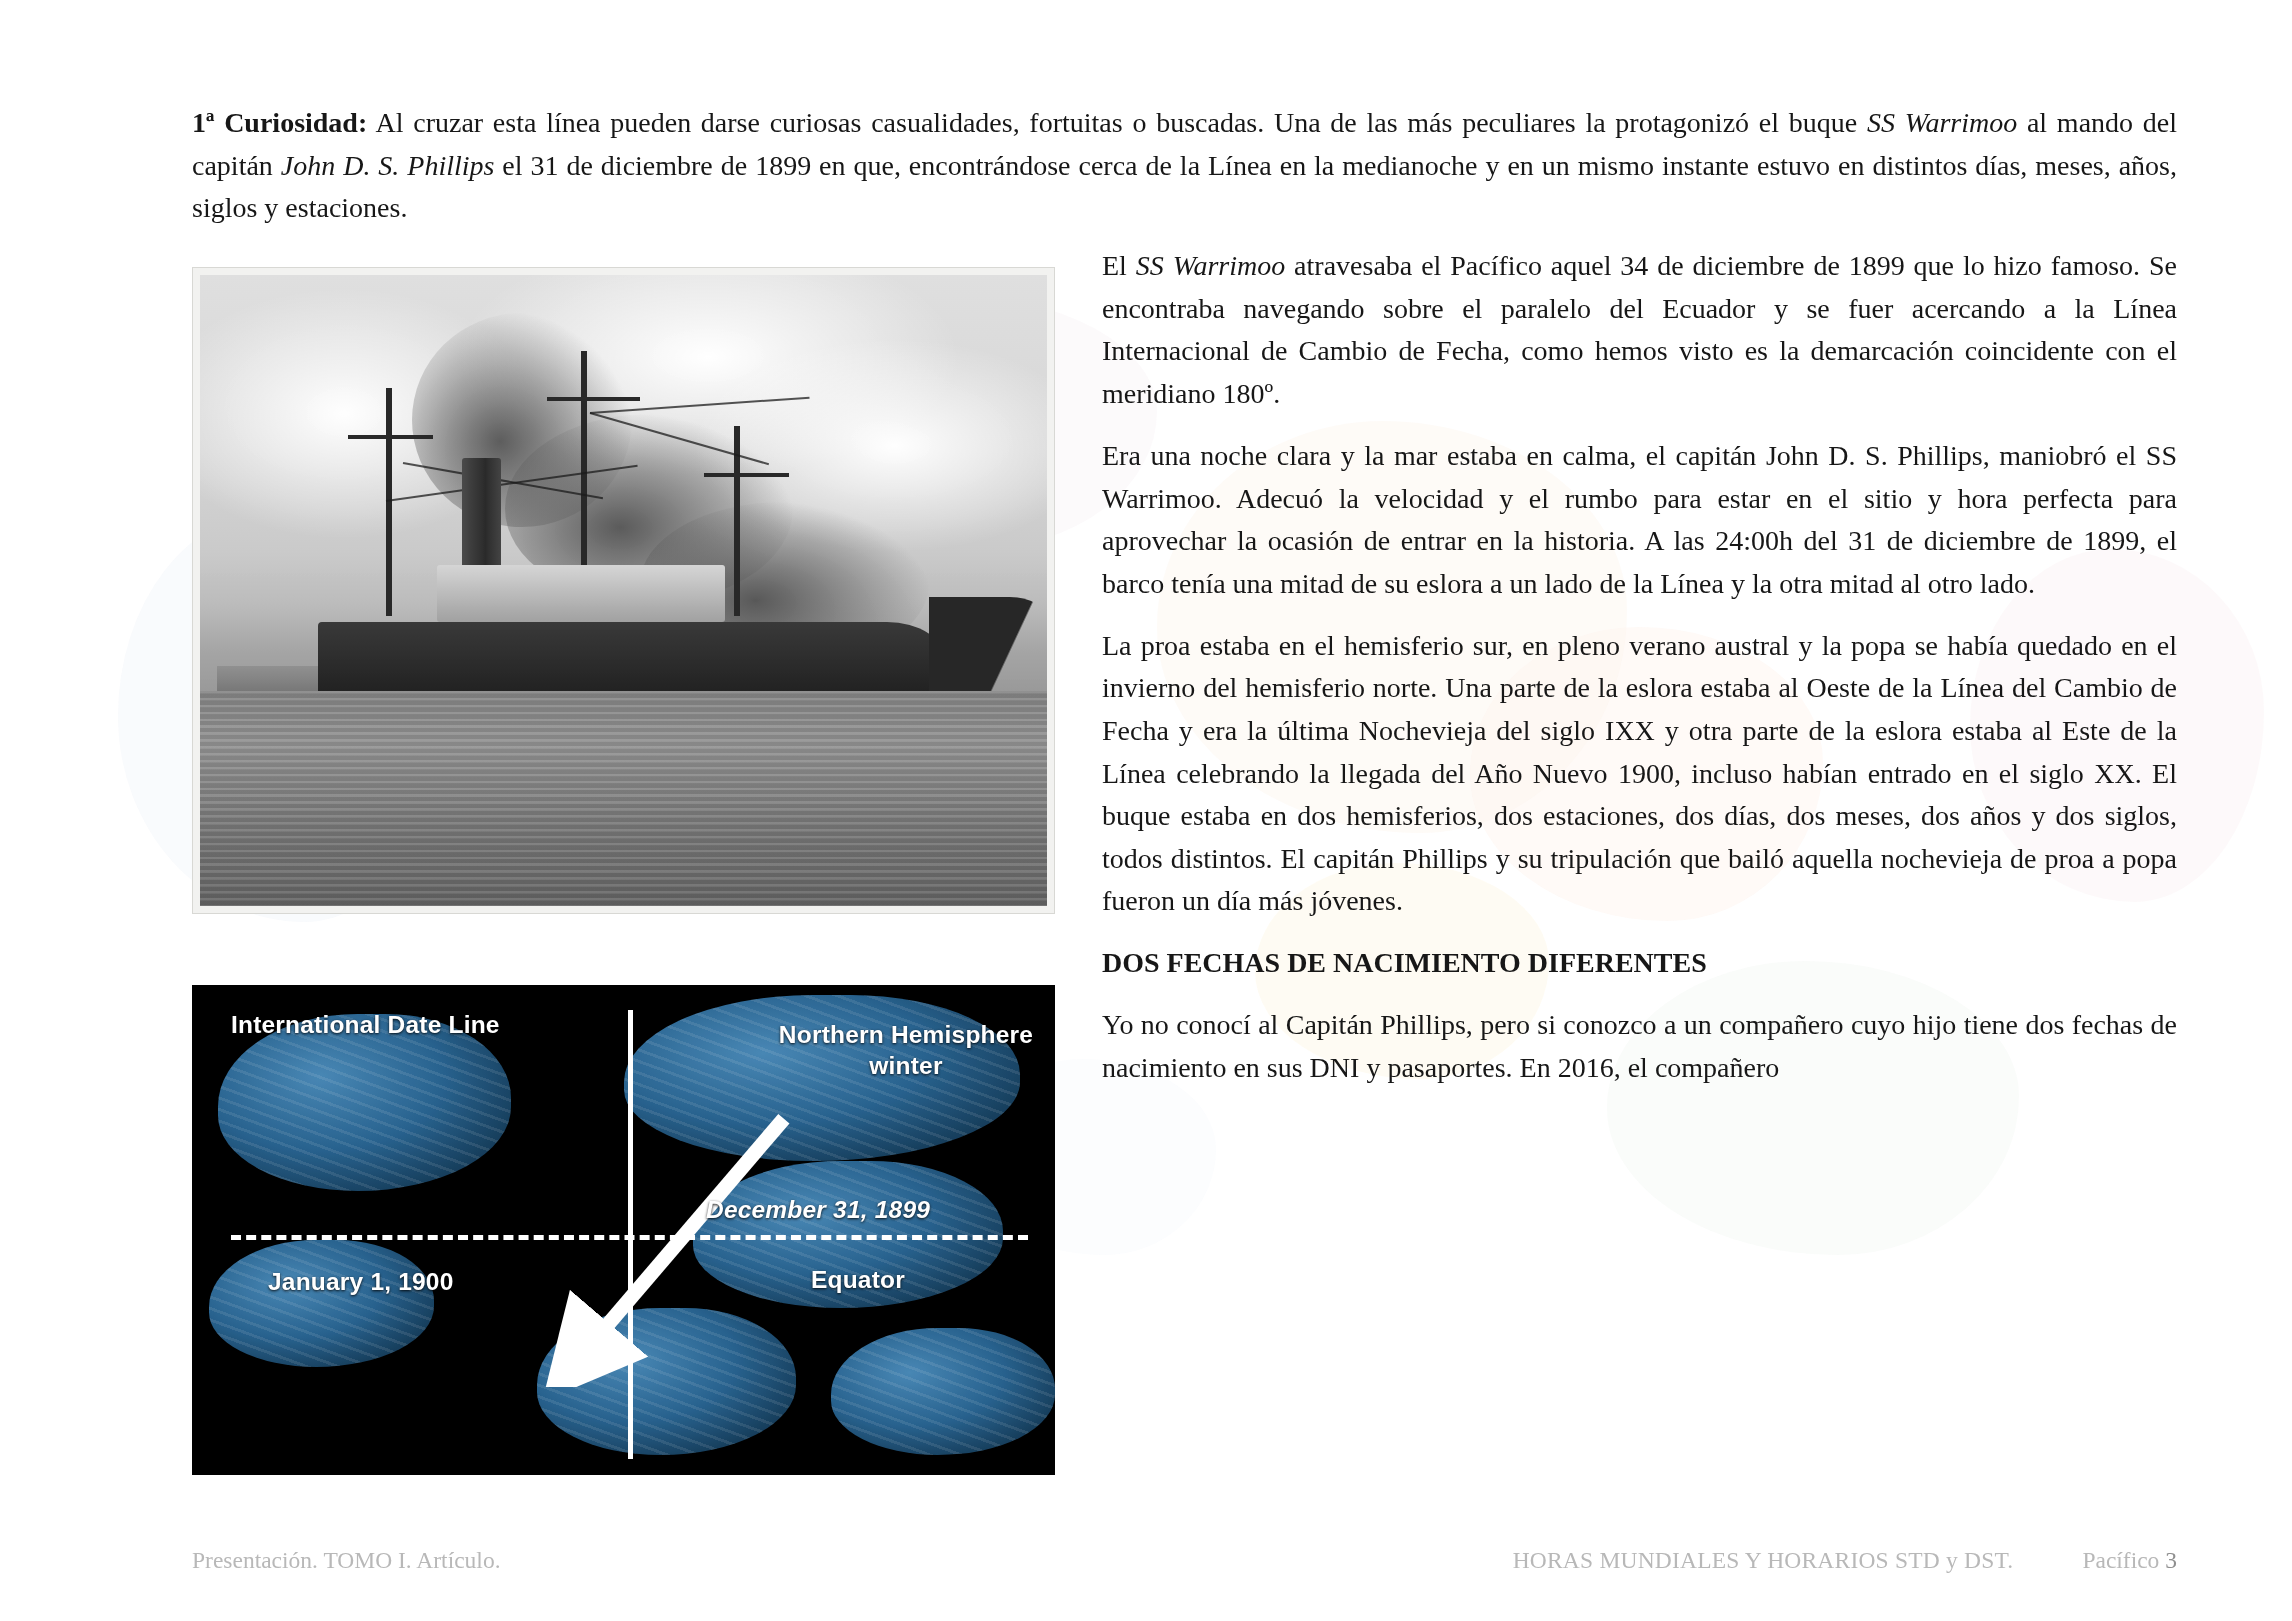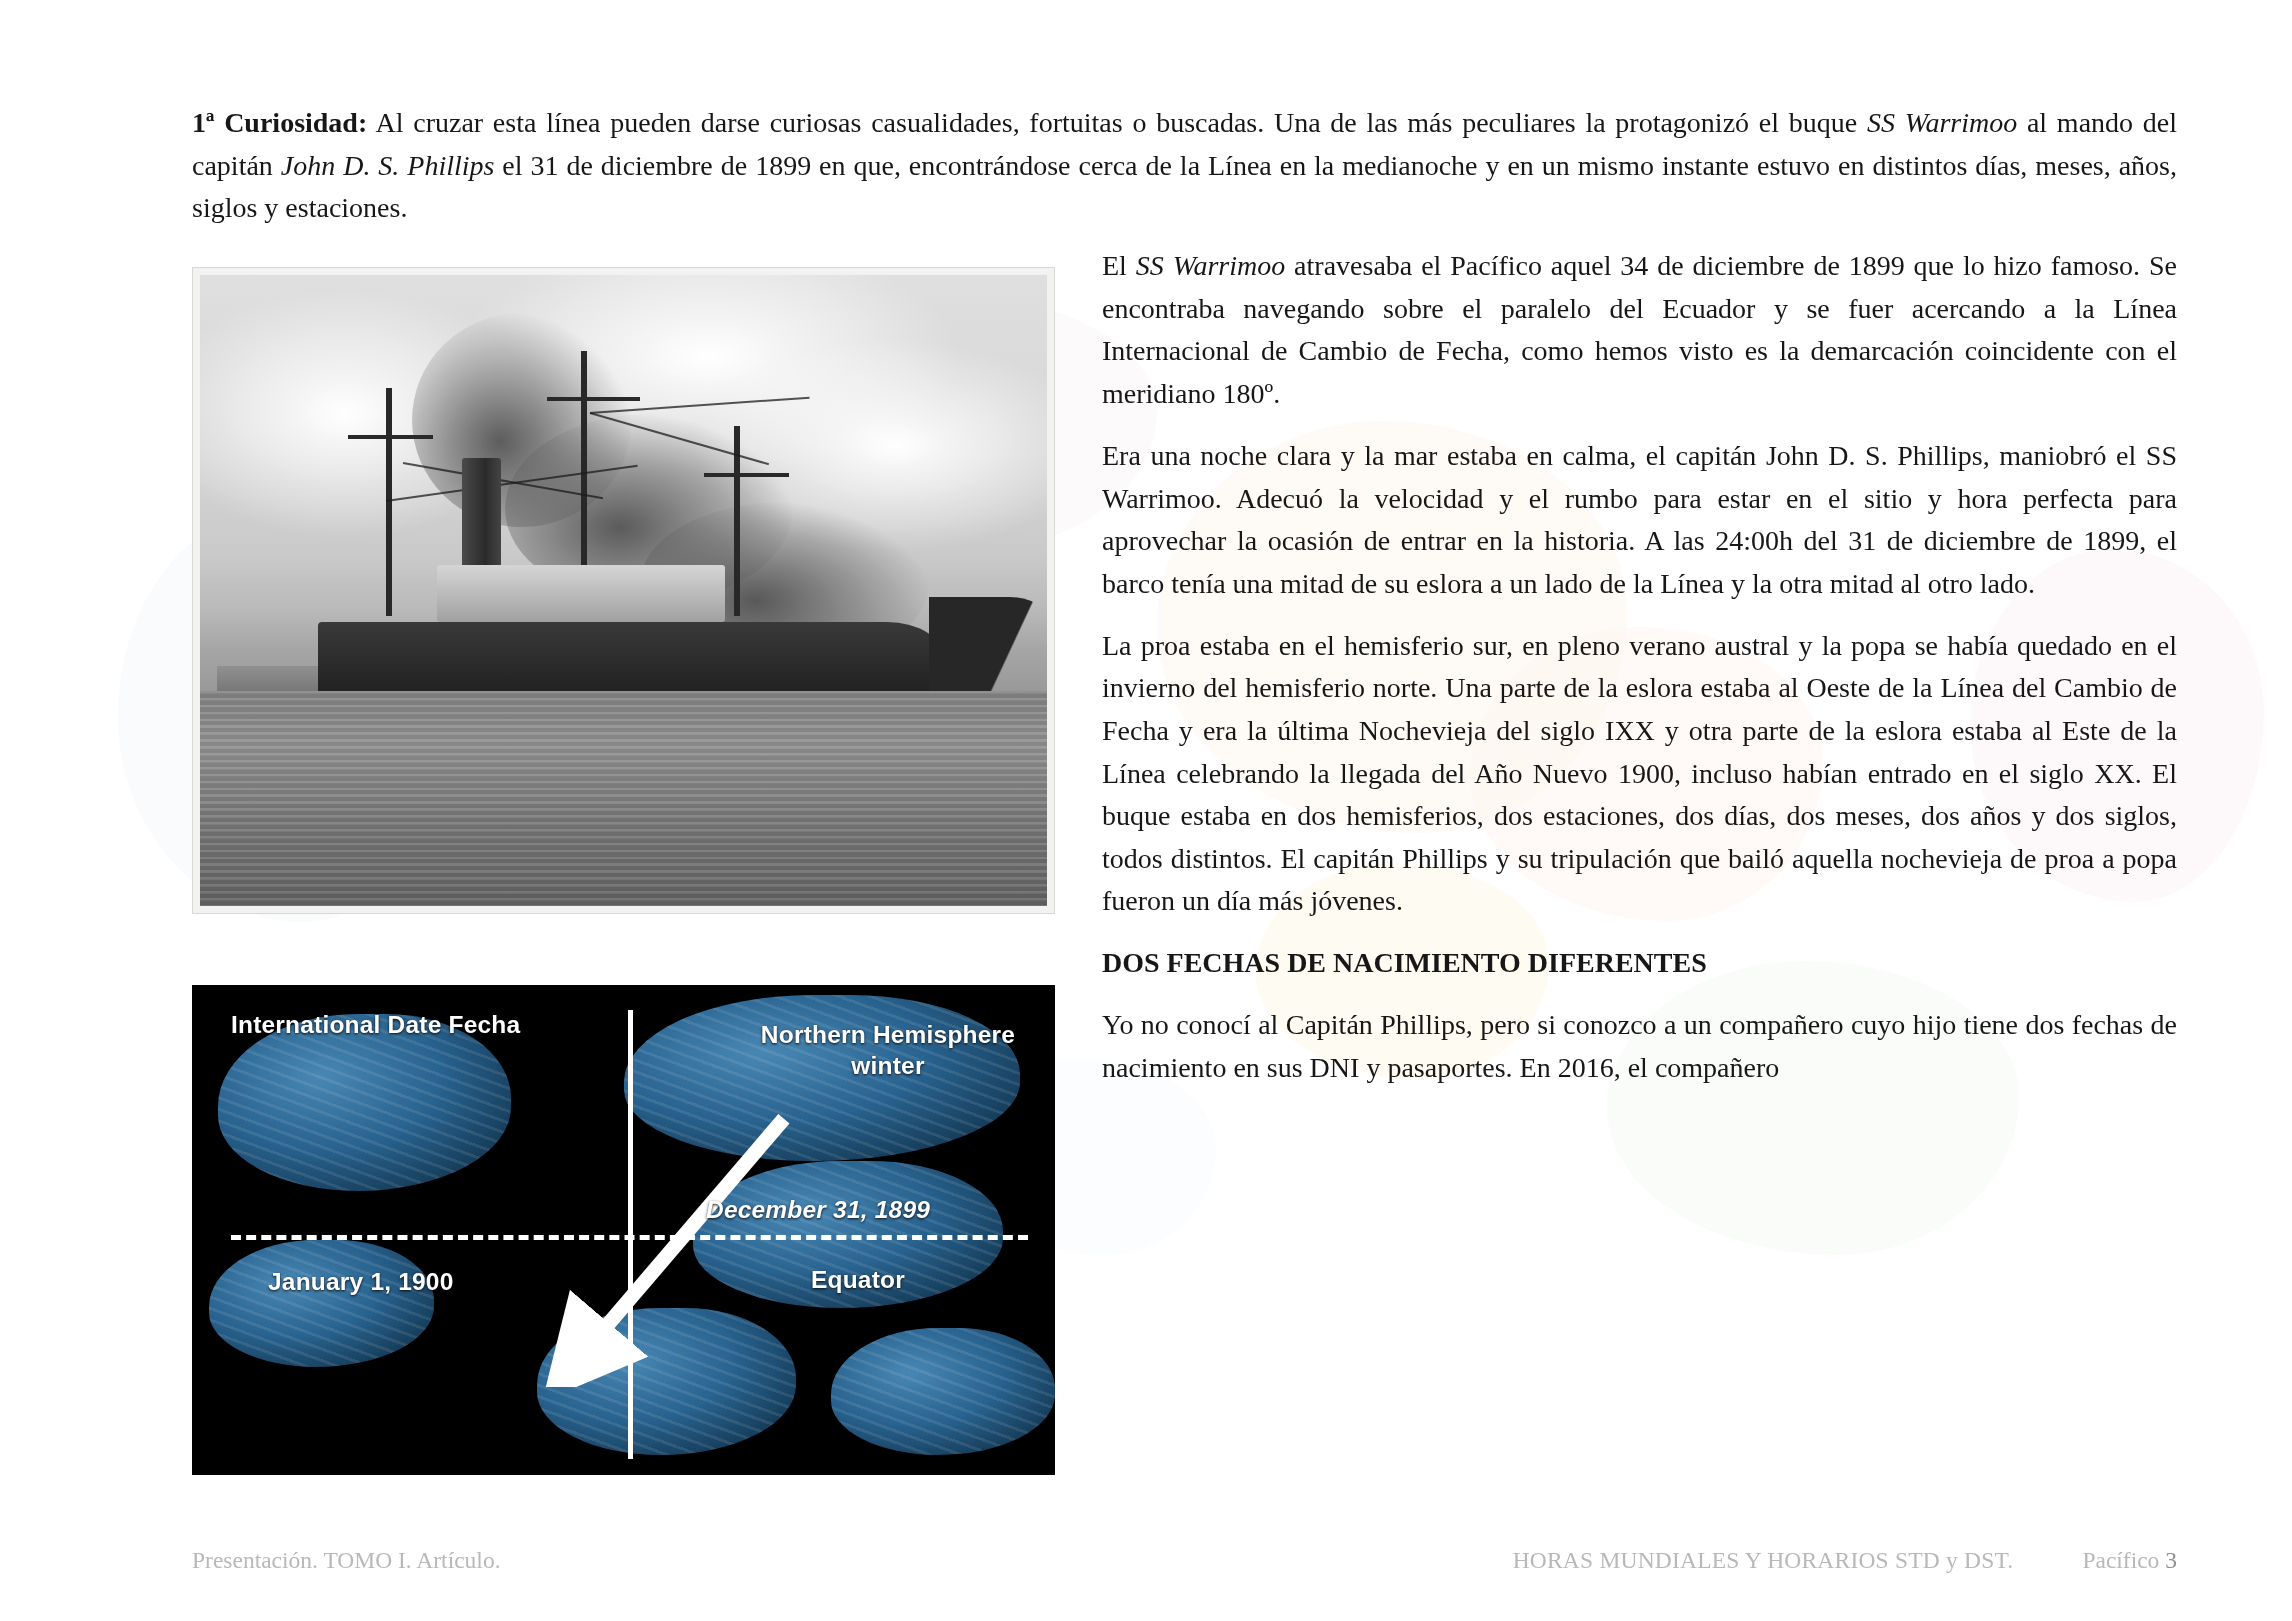--- a/index.html
+++ b/index.html
@@ -332,22 +332,22 @@
 
           <svg class="arrow-svg" viewBox="0 0 300 290">
             <defs>
               <marker id="ah" markerWidth="7" markerHeight="7" refX="2.2" refY="3.5" orient="auto">
                 <polygon points="0,0 7,3.5 0,7" fill="#ffffff"></polygon>
               </marker>
             </defs>
             <line x1="252" y1="16" x2="52" y2="250" stroke="#ffffff" stroke-width="15" marker-end="url(#ah)"></line>
           </svg>
 
-          <div class="dlabel" style="left:39px; top:25.5px;">International Date Fecha</div>
-          <div class="dlabel center" style="left:549px; top:35px; width:294px; white-space:pre-line;">Northern Hemisphere
+          <div class="dlabel" style="left:39px; top:25.5px;">International Date Line</div>
+          <div class="dlabel center" style="left:567px; top:35px; width:294px; white-space:pre-line;">Northern Hemisphere
 winter</div>
           <div class="dlabel" style="left:514px; top:210px;font-style:italic;">December 31, 1899</div>
           <div class="dlabel" style="left:76px; top:282px;">January 1, 1900</div>
           <div class="dlabel" style="left:619px; top:280px;">Equator</div>
         </div>
       </div>
     </div>
 
     <p class="para">
       <span>El </span><i>SS Warrimoo</i><span> atravesaba el Pacífico aquel 34 de diciembre de 1899 que lo hizo famoso. Se encontraba navegando sobre el paralelo del Ecuador y se fuer acercando a la Línea Internacional de Cambio de Fecha, como hemos visto es la demarcación coincidente con el meridiano 180º.</span>

